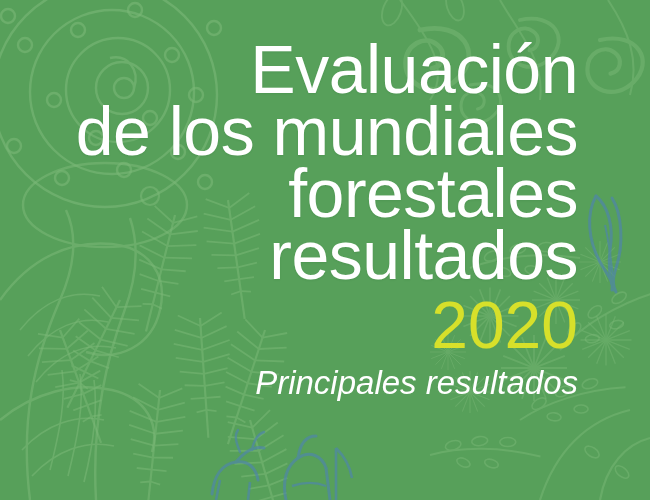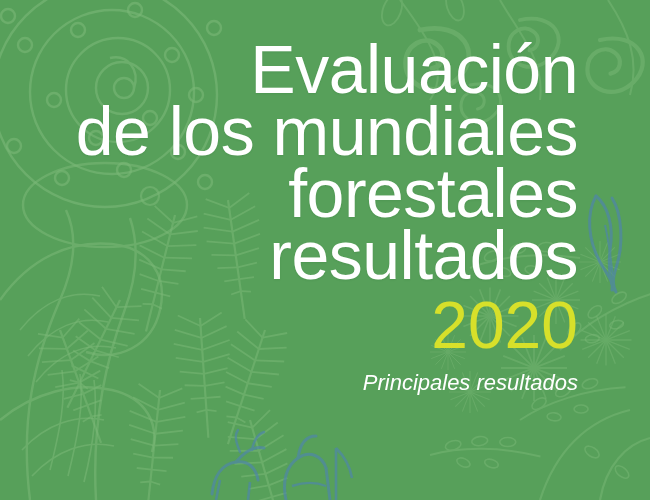--- a/index.html
+++ b/index.html
@@ -48,21 +48,21 @@
     color:#d7e02a;
     font-size:66px;
     line-height:66px;
     font-weight:300;
     letter-spacing:0px;
     margin-top:6px;
     white-space:nowrap;
   }
   .subtitle {
     color:#ffffff;
-    font-size:22px;
+    font-size:33px;
     line-height:38px;
     font-style:italic;
     font-weight:400;
     margin-top:6px;
     white-space:nowrap;
   }
 </style>
 </head>
 <body>
 

